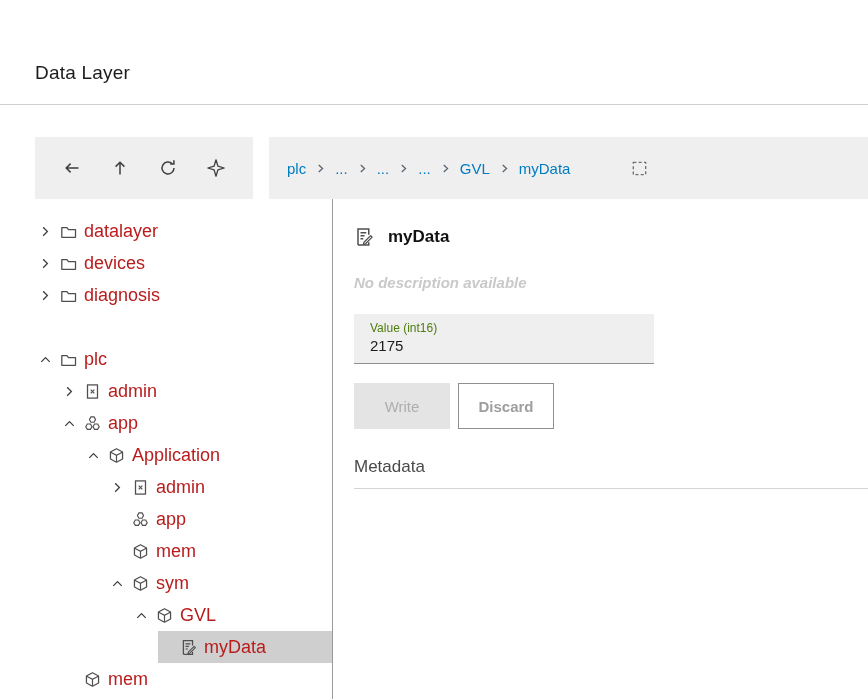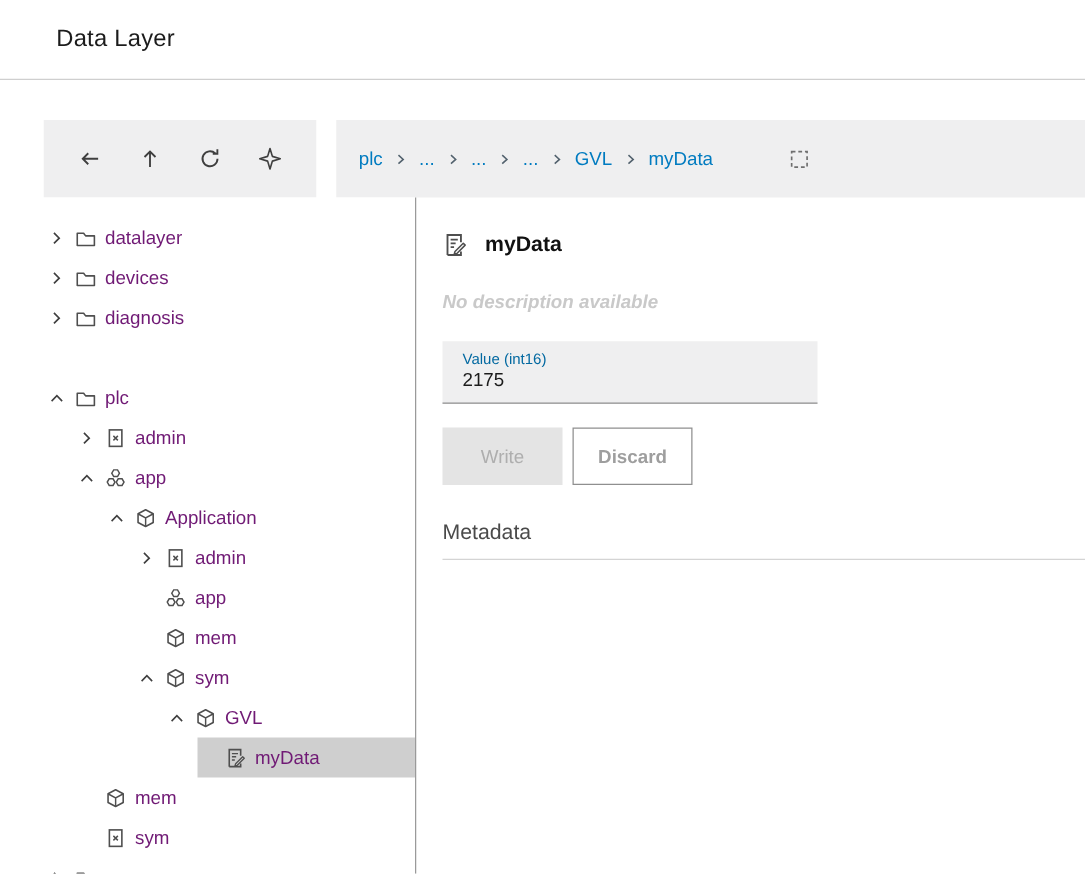--- a/index.html
+++ b/index.html
@@ -9,23 +9,24 @@
     background: #ffffff;
     overflow: hidden;
     color: #1c1c1c;
   }
 
   
   .titlebar {
     height: 64px;
     display: flex;
     align-items: center;
-    padding-left: 45px;
+    padding-left: 35px;
     border-bottom: 1px solid #cfcfcf;
     background: #fff;
+    margin-top: 41px;
   }
   .titlebar h1 { font-size: 19px; font-weight: 400; color: #1c1c1c; letter-spacing: .2px; }
 
   
   .toolbar-row {
     margin: 32px 0 0 35px;
     height: 62px;
     display: flex;
     gap: 16px;
   }
@@ -80,39 +81,39 @@
     background: #fff;
   }
   .tree-row { height: 32px; display: flex; align-items: stretch; cursor: pointer; }
   .indent { flex: none; }
   .row-body { flex: 1; display: flex; align-items: center; min-width: 0; }
   .row-body.selected { background: #cfcfcf; }
   .chev { width: 22px; flex: none; display: flex; align-items: center; }
   .chev svg { width: 15px; height: 15px; }
   .ticon { width: 24px; flex: none; display: flex; align-items: center; }
   .ticon svg { width: 17px; height: 17px; }
-  .tlabel { font-size: 15px; color: #701a75; white-space: nowrap; }
+  .tlabel { font-size: 18px; color: #b91c1c; white-space: nowrap; }
 
   
   .detail { flex: 1; padding: 28px 0 0 21px; min-width: 0; }
   .detail-title-row { display: flex; align-items: center; gap: 14px; }
   .detail-title-row .dicon { display: flex; }
   .detail-title-row svg { width: 20px; height: 20px; }
   .detail h2 { font-size: 17px; font-weight: 700; color: #111; }
   .desc { font-style: italic; color: #c9c9c9; font-size: 15px; margin-top: 27px; font-weight: 700; }
   .field {
     display: block;
     width: 300px; height: 50px;
     background: #efeff0;
     border-bottom: 1px solid #8f8f8f;
     margin-top: 23px;
     padding: 7px 16px 0;
     cursor: text;
   }
-  .field-label { display: block; font-size: 12px; color: #0369a1; }
+  .field-label { display: block; font-size: 12px; color: #4d7c0f; }
   .field input {
     background: transparent; border: none; outline: none;
     font-size: 15px; color: #1c1c1c; width: 100%;
     font-family: "Liberation Sans", sans-serif;
     margin-top: 2px; padding: 0;
   }
   .btn-row { margin-top: 19px; display: flex; gap: 8px; }
   .btn-write {
     width: 96px; height: 46px;
     background: #e4e4e4; border: none;

